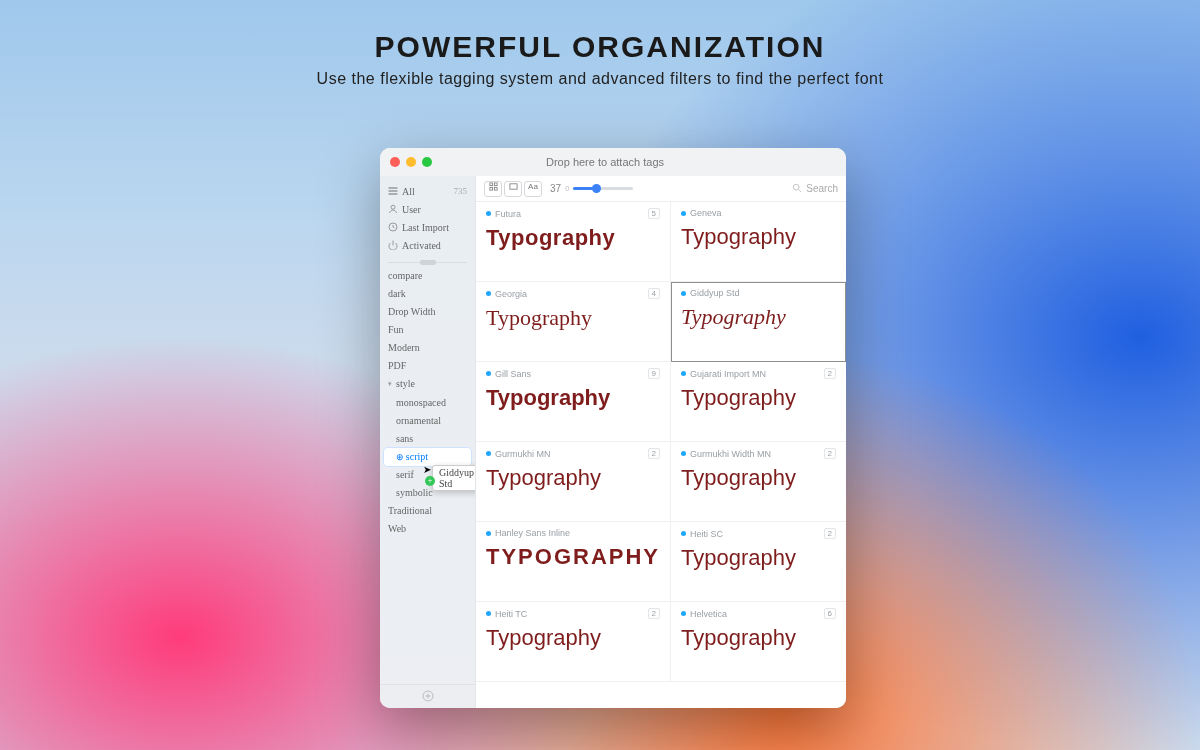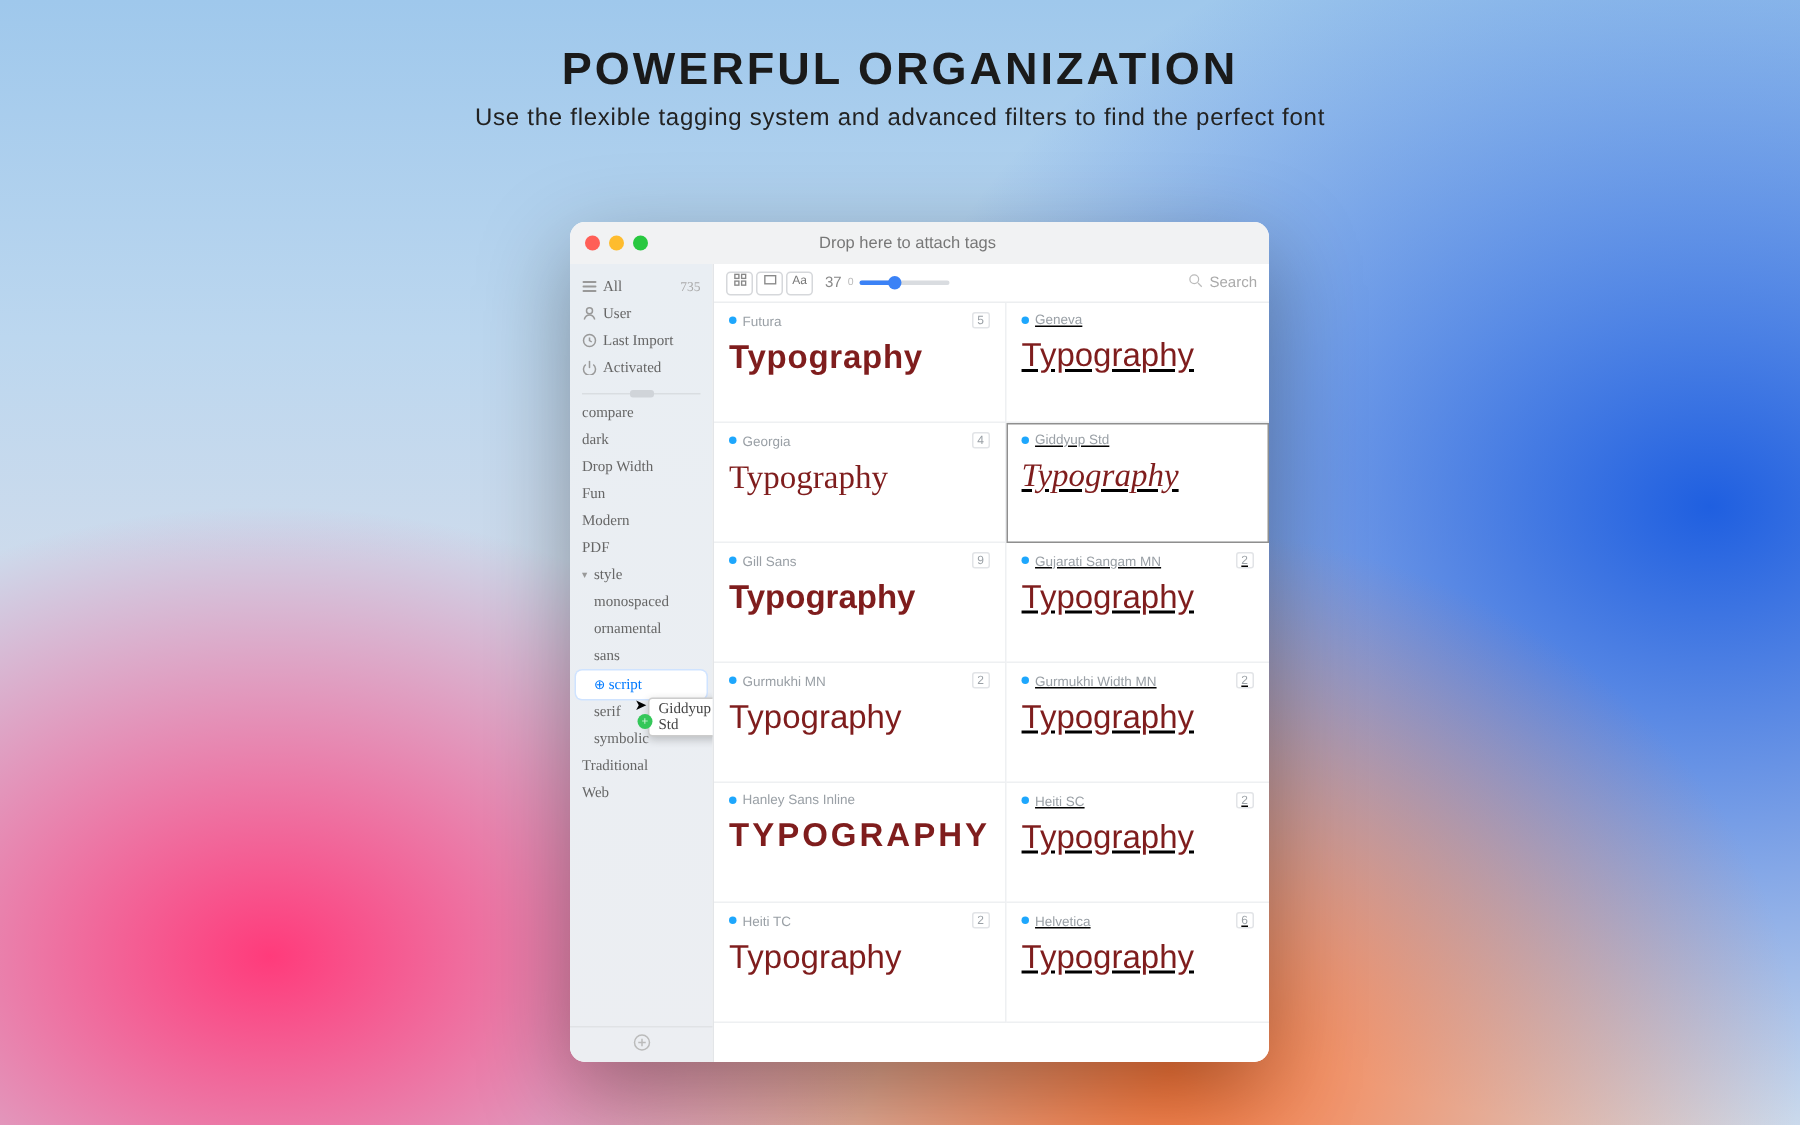--- a/index.html
+++ b/index.html
@@ -90,21 +90,21 @@
 .tb-spacer { flex: 1; }
 .search { display: flex; align-items: center; gap: 4px; color: #aaa; }
 .search svg { width: 10px; height: 10px; }
 
 .grid { flex: 1; overflow: auto; background: #fff; }
 .grid-inner { display: grid; grid-template-columns: 1fr 1fr; }
 .card {
   border-right: 1px solid #eef0f2; border-bottom: 1px solid #eef0f2;
   padding: 6px 10px 10px 10px; position: relative; min-height: 80px;
 }
-.card:nth-child(2n) { border-right: none; text-decoration: underline; }
+.card:nth-child(2n) { border-right: none; }
 .card.selected { outline: 1px solid #8f8f8f; outline-offset: -1px; z-index: 1; }
 .card-head { display: flex; align-items: center; justify-content: space-between; font-size: 9px; color: #9aa0a6; margin-bottom: 8px; }
 .card-head .name { display: flex; align-items: center; gap: 4px; }
 .bullet { width: 5px; height: 5px; border-radius: 50%; background: #1ea7fd; }
 .badge { border: 1px solid #e2e4e7; border-radius: 2px; padding: 0 3px; font-size: 8px; color: #9aa0a6; }
 .sample { font-size: 22px; color: #7f1d1d; line-height: 1; }
 </style>
 </head>
 <body>
 
@@ -291,21 +291,21 @@
                     <span>Gill Sans</span>
                   </span>
                   <span class="badge">9</span>
                 </div>
                 <div class="sample" style="font-family:'Gill Sans','Gill Sans MT',sans-serif;font-weight:700">Typography</div>
               </div>
               <div class="card">
                 <div class="card-head">
                   <span class="name">
                     <span class="bullet"></span>
-                    <span>Gujarati Sangam MN</span>
+                    <span>Gujarati Import MN</span>
                   </span>
                   <span class="badge">2</span>
                 </div>
                 <div class="sample" style="font-family:Arial,sans-serif">Typography</div>
               </div>
               <div class="card">
                 <div class="card-head">
                   <span class="name">
                     <span class="bullet"></span>
                     <span>Gurmukhi MN</span>

